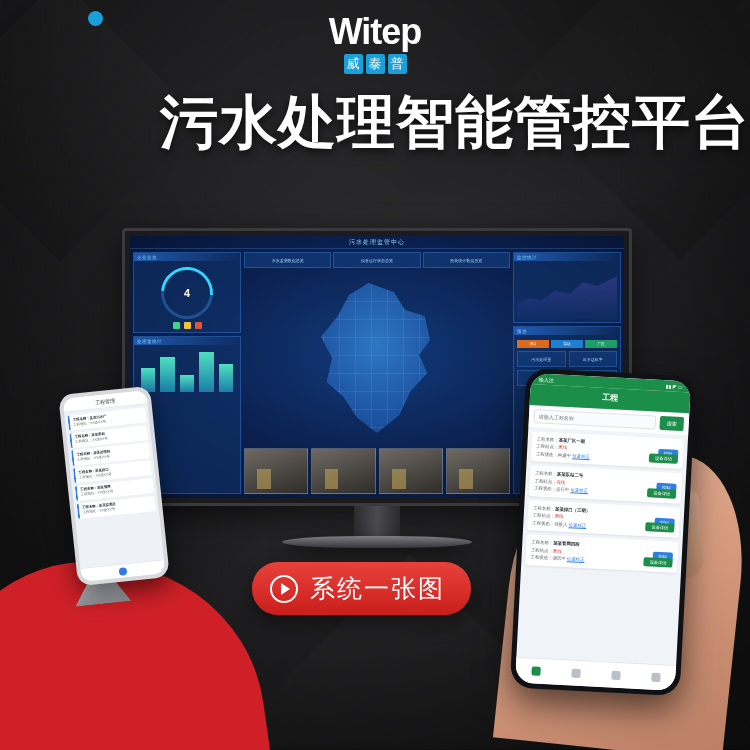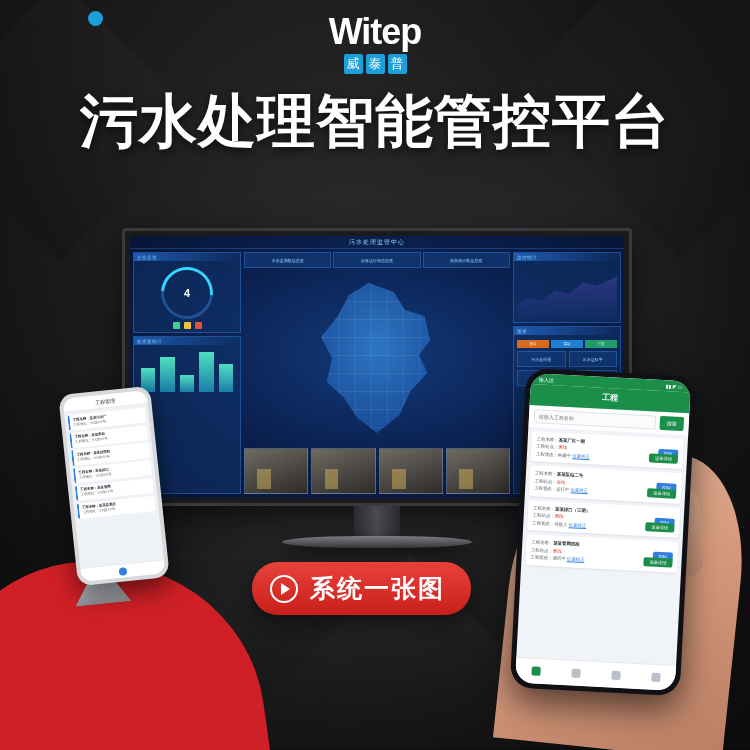--- a/index.html
+++ b/index.html
@@ -54,21 +54,21 @@
     margin-top: 4px; font-size: 13px; color: #fff;
     letter-spacing: 7px; display: flex; justify-content: center; gap: 3px;
   }
   .logo-sub span {
     background: #1a9fd9; color: #fff; padding: 1px 3px; border-radius: 2px;
     letter-spacing: 0;
   }
 
   
   .headline {
-    position: absolute; top: 92px; left: 0; right: 0; text-align: center; z-index: 6; font-family: Liberation Serif, serif;
+    position: absolute; top: 92px; left: 0; right: 0; text-align: right; z-index: 6;
   }
   .headline h1 {
     font-size: 58px; font-weight: bold; color: #fff; letter-spacing: 1px;
     text-shadow: 0 3px 8px rgba(0,0,0,.7);
     line-height: 1.05;
   }
   .headline h2 {
     margin-top: 10px;
     font-size: 27px; font-weight: bold; color: #fff; letter-spacing: 2px;
     text-shadow: 0 2px 6px rgba(0,0,0,.7);
@@ -285,21 +285,21 @@
     box-shadow: 0 8px 20px rgba(0,0,0,.45);
   }
   .cta .play {
     width: 28px; height: 28px; border-radius: 50%;
     border: 2px solid #fff; display: flex; align-items: center; justify-content: center;
   }
   .cta .play::after {
     content: ""; width: 0; height: 0; margin-left: 3px;
     border-left: 9px solid #fff; border-top: 6px solid transparent; border-bottom: 6px solid transparent;
   }
-  .cta-text { color: #fff; font-size: 25px; font-weight: bold; letter-spacing: 2px; }
+  .cta-text { color: #fff; font-size: 25px; font-weight: normal; letter-spacing: 2px; }
 
   
   .swoosh {
     position: absolute; left: 0; bottom: 0; width: 300px; height: 230px; z-index: 3;
   }
   .swoosh::before {
     content: ""; position: absolute; left: -60px; bottom: -70px;
     width: 320px; height: 260px; background: #cf2027;
     border-radius: 50% 60% 0 0 / 60% 70% 0 0;
     transform: rotate(-8deg);

